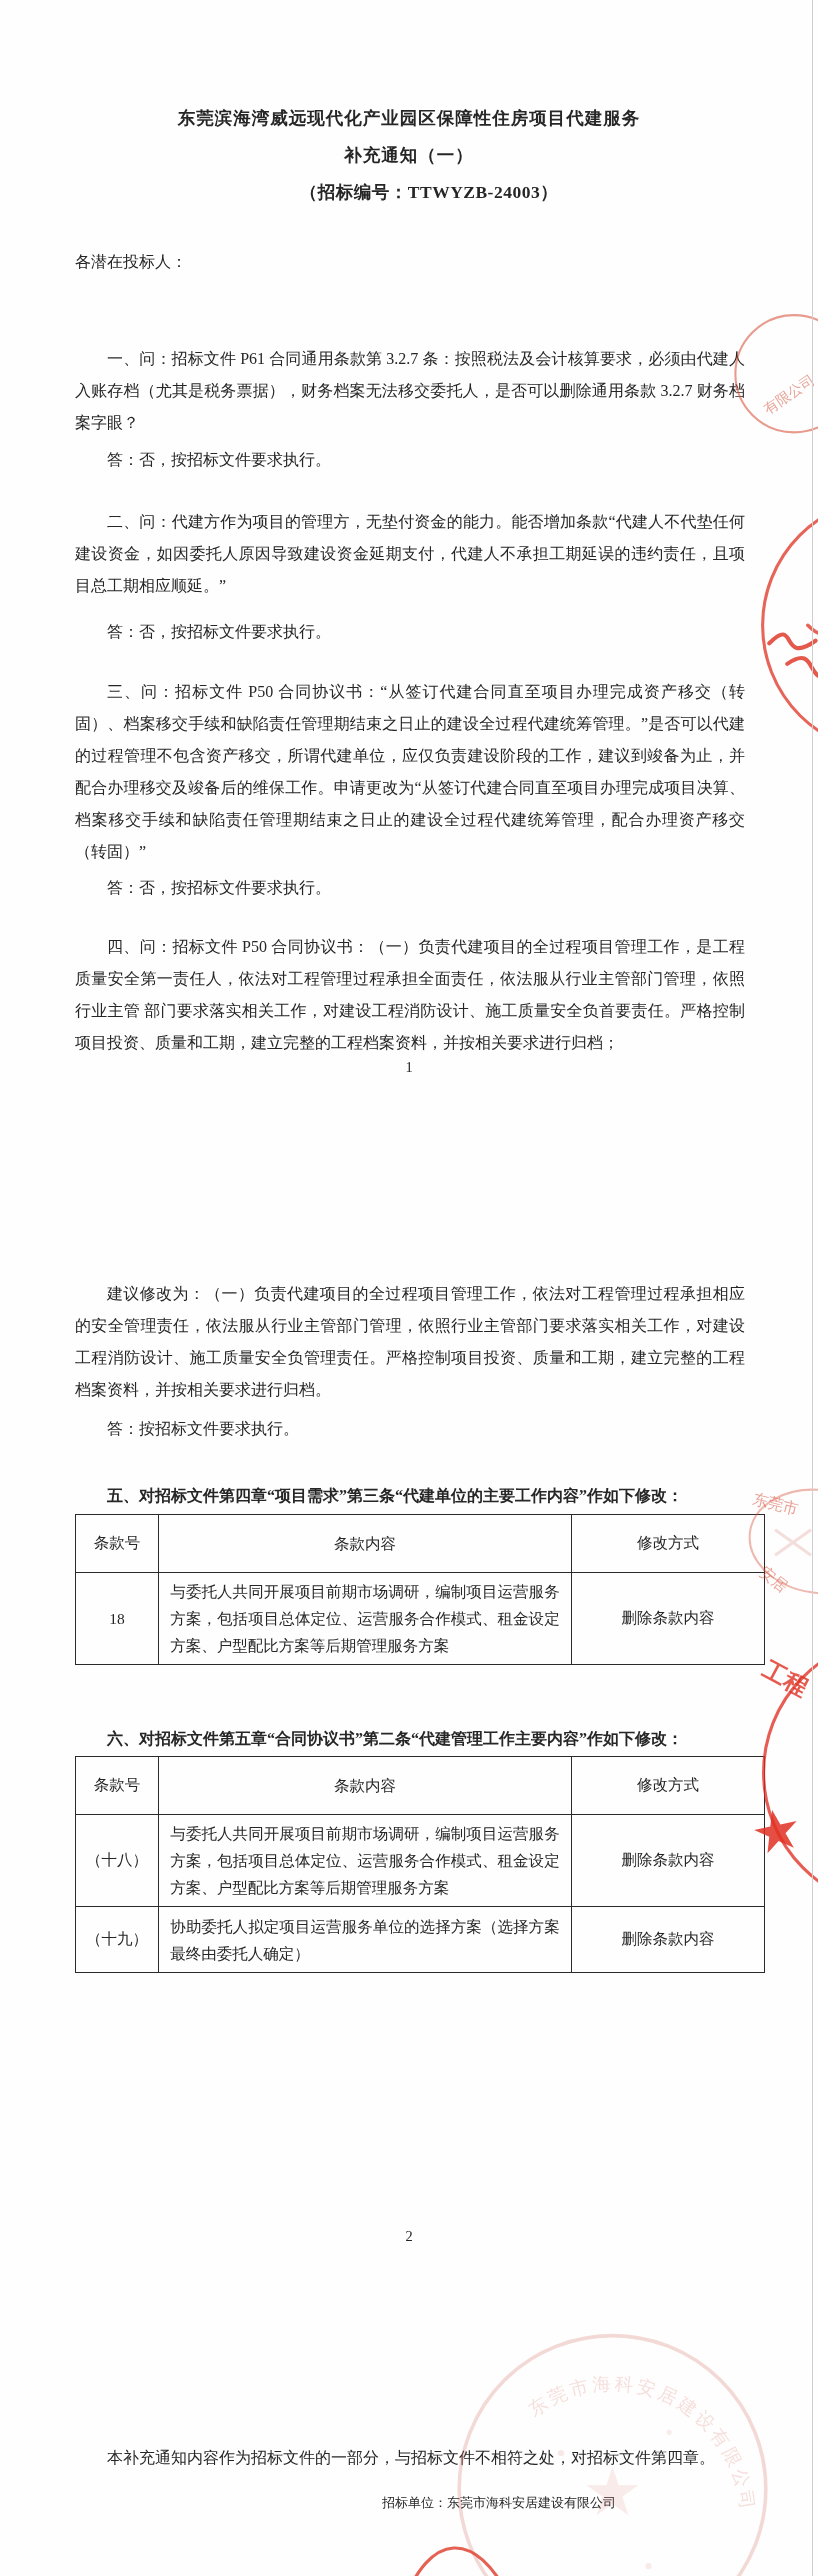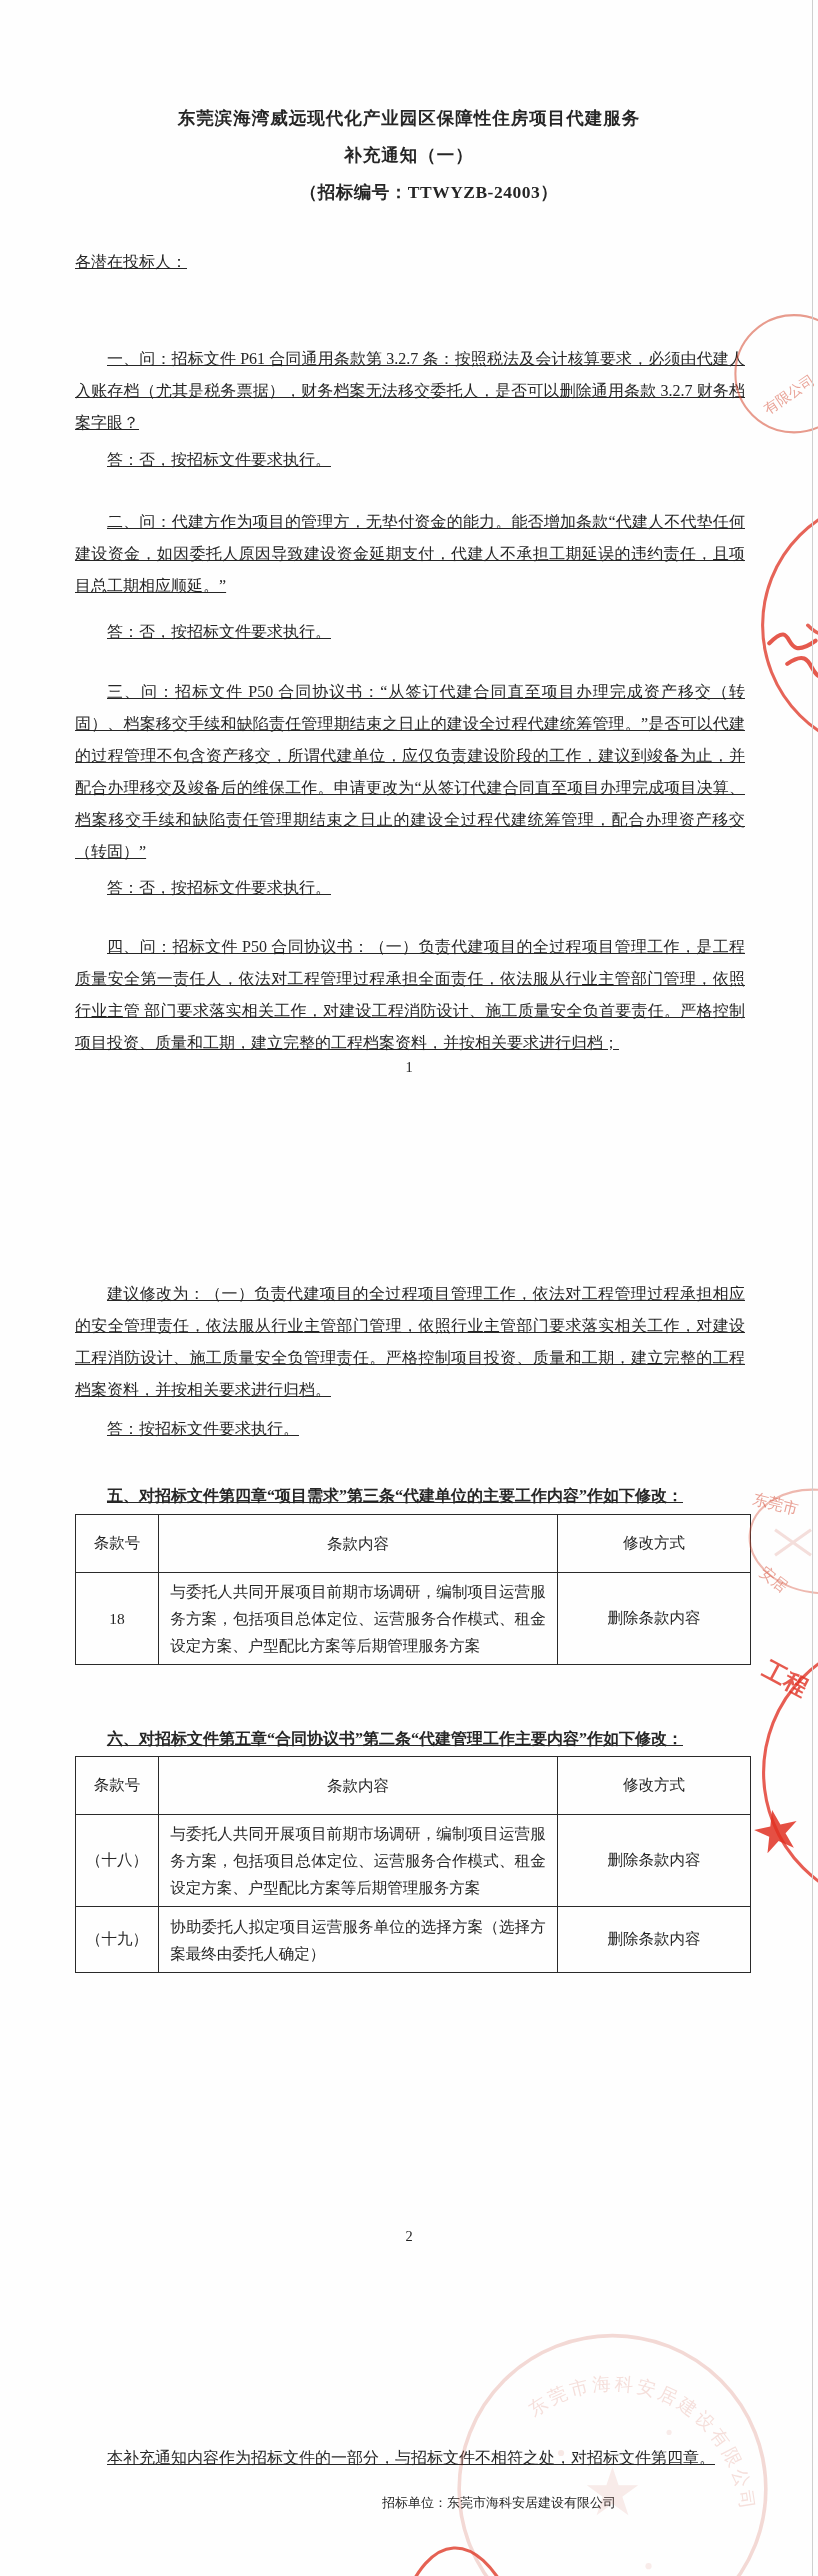--- a/index.html
+++ b/index.html
@@ -1,39 +1,39 @@
 <!DOCTYPE html>
 <html style="font-size:8.2px"><head>
 <meta charset="utf-8">
 <style>
   html,body{margin:0;padding:0;background:#ffffff;}
   .canvas{
     position:relative;width:818px;height:3470px;background:#fefefe;
     overflow:hidden;font-family:"Liberation Serif","DejaVu Serif",serif;
     color:#262626;
   }
-  .blk{position:absolute;left:75px;width:670px;font-size:16px;line-height:32px;text-align:justify;text-decoration:underline;}
+  .blk{position:absolute;left:75px;width:670px;font-size:16px;line-height:32px;text-align:justify;}
   .indent{text-indent:2em;}
   .tcenter{position:absolute;left:0;width:818px;text-align:center;}
   .title{font-size:17.5px;font-weight:bold;letter-spacing:1px;}
   .heading{font-weight:bold;}
   .pagenum{position:absolute;left:0;width:818px;text-align:center;font-size:14.4px;color:#222;}
   .sign{position:absolute;left:382px;font-size:13px;white-space:nowrap;}
   .edge-line{position:absolute;top:0;height:3470px;width:1px;background:#cfcfcf;left:812px;}
   table.mod-table{
     position:absolute;left:75px;width:668px;border-collapse:collapse;
     font-size:15.5px;color:#262626;table-layout:fixed;
   }
   table.mod-table td,table.mod-table th{
     border:1.5px solid #2a2a2a;font-weight:normal;vertical-align:middle;
   }
   .col-no{width:80px;text-align:center;}
   .col-content{width:398px;text-align:justify;padding:5.2px 11.3px;line-height:27px;}
   .col-action{width:190px;text-align:center;}
-  th.col-content{text-align:center;padding:0;}
+  th.col-content{text-align:center;padding:7px;}
   tr.hdr{height:58px;}
   .stamp{position:absolute;pointer-events:none;}
 </style>
 </head>
 <body>
 
 <div class="canvas">
 
   <div class="tcenter title" style="top:143px;">补充通知（一）</div>
   <div class="tcenter title" style="top:106px;">东莞滨海湾威远现代化产业园区保障性住房项目代建服务</div>

